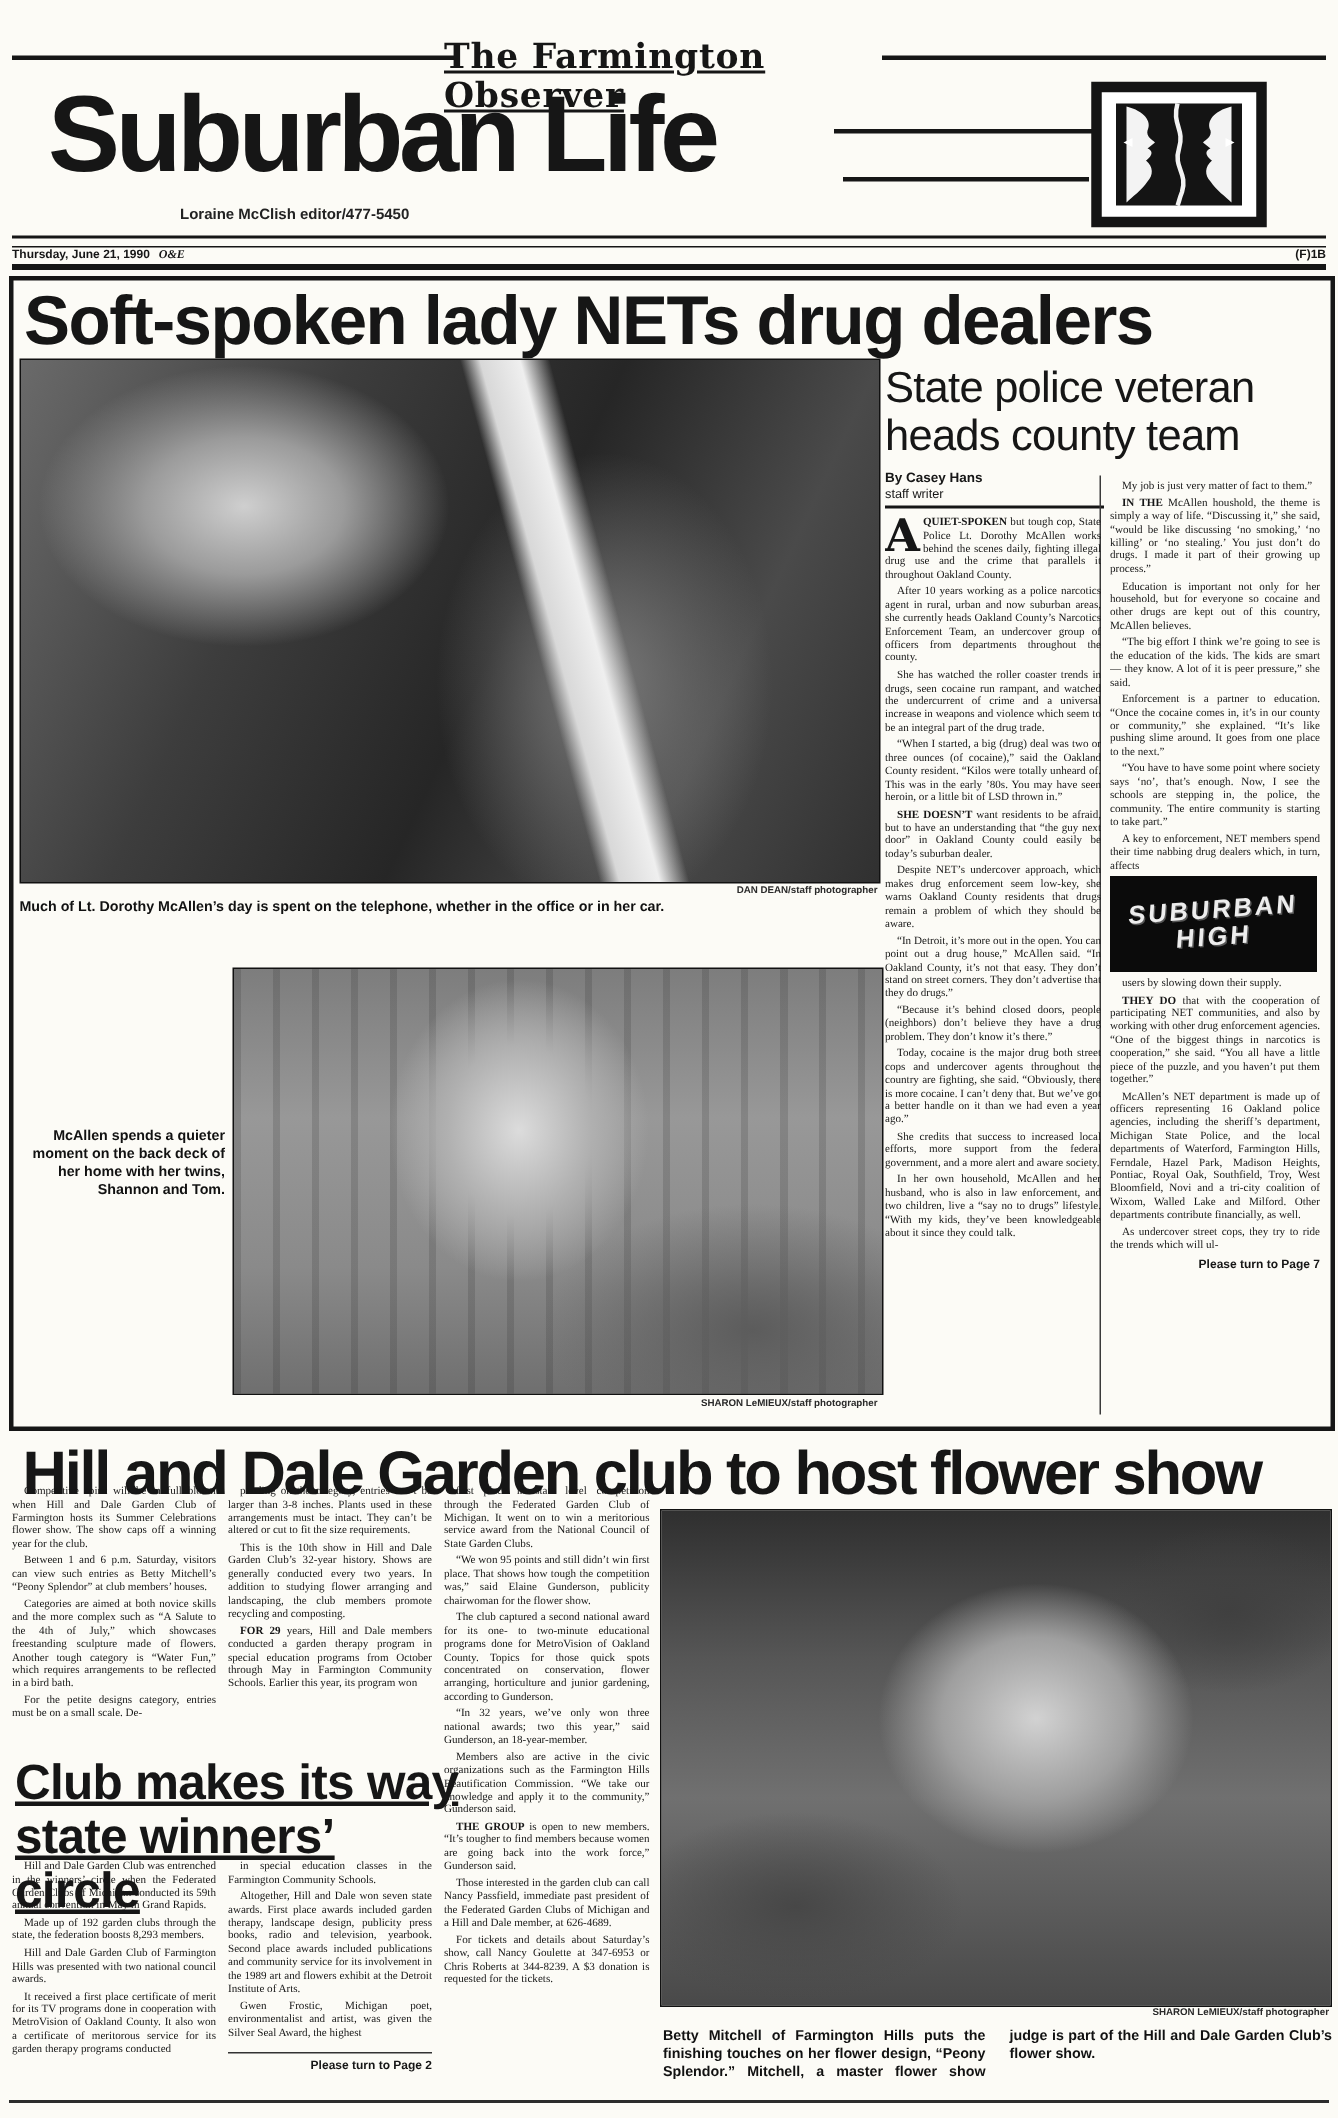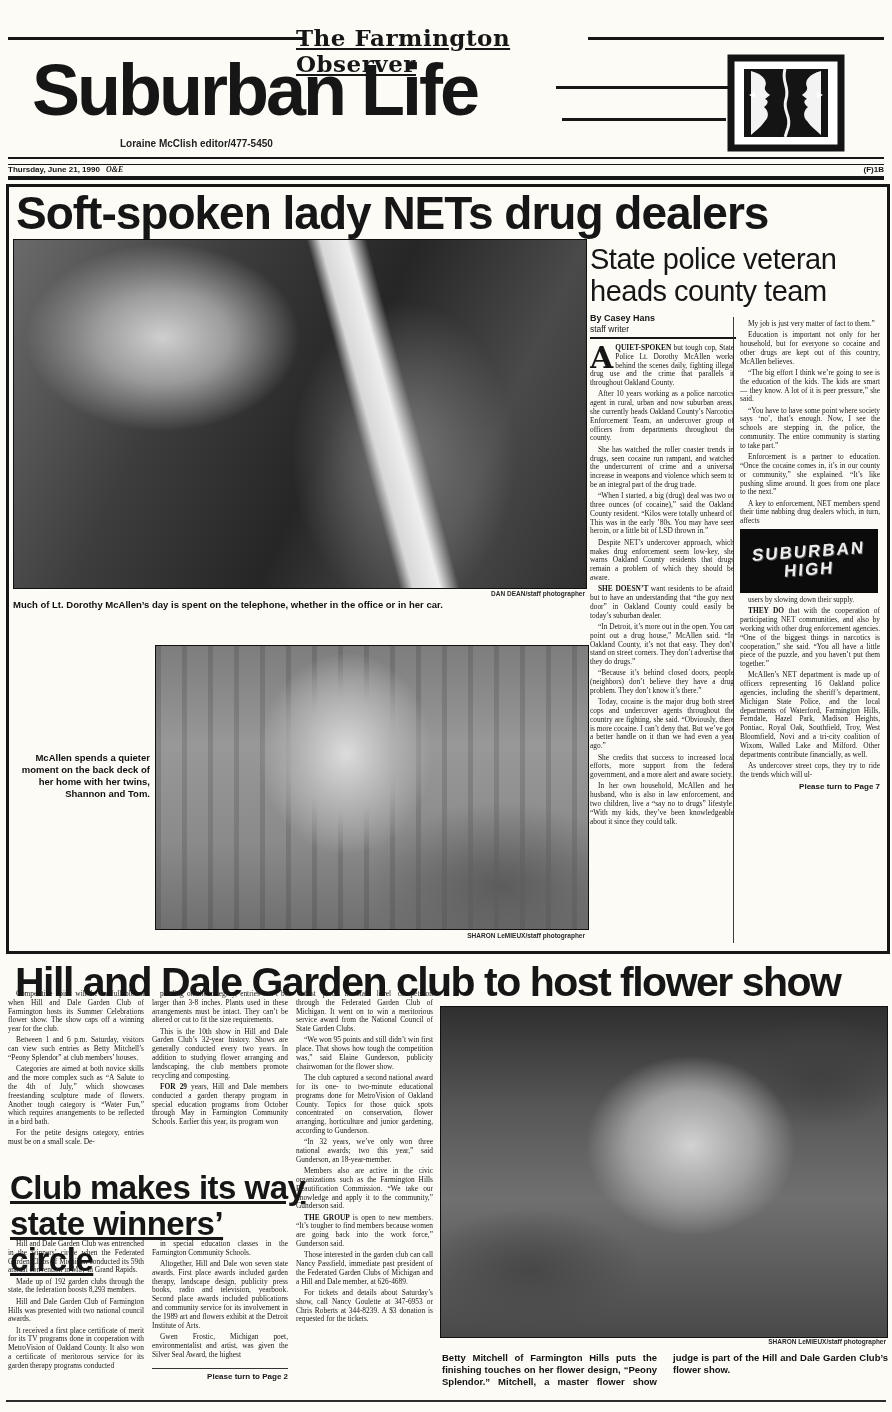--- a/index.html
+++ b/index.html
@@ -145,36 +145,37 @@
     <div class="abs net-byrole">staff writer</div>
     <div class="abs net-byrule"></div>
 
     <div class="abs col-rule"></div>
 
     <div class="abs bodycol net-col1 dropcap">
         <p><b>A QUIET-SPOKEN </b>but tough cop, State Police Lt. Dorothy McAllen works behind the scenes daily, fighting illegal drug use and the crime that parallels it throughout Oakland County.</p>
         <p>After 10 years working as a police narcotics agent in rural, urban and now suburban areas, she currently heads Oakland County’s Narcotics Enforcement Team, an undercover group of officers from departments throughout the county.</p>
         <p>She has watched the roller coaster trends in drugs, seen cocaine run rampant, and watched the undercurrent of crime and a universal increase in weapons and violence which seem to be an integral part of the drug trade.</p>
         <p>“When I started, a big (drug) deal was two or three ounces (of cocaine),” said the Oakland County resident. “Kilos were totally unheard of. This was in the early ’80s. You may have seen heroin, or a little bit of LSD thrown in.”</p>
+        <p><b>SHE DOESN’T </b>want residents to be afraid, but to have an understanding that “the guy next door” in Oakland County could easily be today’s suburban dealer.</p>
         <p>Despite NET’s undercover approach, which makes drug enforcement seem low-key, she warns Oakland County residents that drugs remain a problem of which they should be aware.</p>
-        <p><b>SHE DOESN’T </b>want residents to be afraid, but to have an understanding that “the guy next door” in Oakland County could easily be today’s suburban dealer.</p>
         <p>“In Detroit, it’s more out in the open. You can point out a drug house,” McAllen said. “In Oakland County, it’s not that easy. They don’t stand on street corners. They don’t advertise that they do drugs.”</p>
         <p>“Because it’s behind closed doors, people (neighbors) don’t believe they have a drug problem. They don’t know it’s there.”</p>
         <p>Today, cocaine is the major drug both street cops and undercover agents throughout the country are fighting, she said. “Obviously, there is more cocaine. I can’t deny that. But we’ve got a better handle on it than we had even a year ago.”</p>
         <p>She credits that success to increased local efforts, more support from the federal government, and a more alert and aware society.</p>
         <p>In her own household, McAllen and her husband, who is also in law enforcement, and two children, live a “say no to drugs” lifestyle. “With my kids, they’ve been knowledgeable about it since they could talk.</p>
       </div>
 
     <div class="abs bodycol net-col2">
       <div>
           <p>My job is just very matter of fact to them.”</p>
+          <p><b>IN THE </b>McAllen houshold, the theme is simply a way of life. “Discussing it,” she said, “would be like discussing ‘no smoking,’ ‘no killing’ or ‘no stealing.’ You just don’t do drugs. I made it part of their growing up process.”</p>
           <p>Education is important not only for her household, but for everyone so cocaine and other drugs are kept out of this country, McAllen believes.</p>
           <p>“The big effort I think we’re going to see is the education of the kids. The kids are smart — they know. A lot of it is peer pressure,” she said.</p>
+          <p>Enforcement is a partner to education. “Once the cocaine comes in, it’s in our county or community,” she explained. “It’s like pushing slime around. It goes from one place to the next.”</p>
           <p>“You have to have some point where society says ‘no’, that’s enough. Now, I see the schools are stepping in, the police, the community. The entire community is starting to take part.”</p>
-          <p>Enforcement is a partner to education. “Once the cocaine comes in, it’s in our county or community,” she explained. “It’s like pushing slime around. It goes from one place to the next.”</p>
           <p>A key to enforcement, NET members spend their time nabbing drug dealers which, in turn, affects</p>
         </div>
       <div class="graphic-high">
         <span>SUBURBAN</span>
         <span>HIGH</span>
       </div>
       <div>
           <p>users by slowing down their supply.</p>
           <p><b>THEY DO </b>that with the cooperation of participating NET communities, and also by working with other drug enforcement agencies. “One of the biggest things in narcotics is cooperation,” she said. “You all have a little piece of the puzzle, and you haven’t put them together.”</p>
           <p>McAllen’s NET department is made up of officers representing 16 Oakland police agencies, including the sheriff’s department, Michigan State Police, and the local departments of Waterford, Farmington Hills, Ferndale, Hazel Park, Madison Heights, Pontiac, Royal Oak, Southfield, Troy, West Bloomfield, Novi and a tri-city coalition of Wixom, Walled Lake and Milford. Other departments contribute financially, as well.</p>

